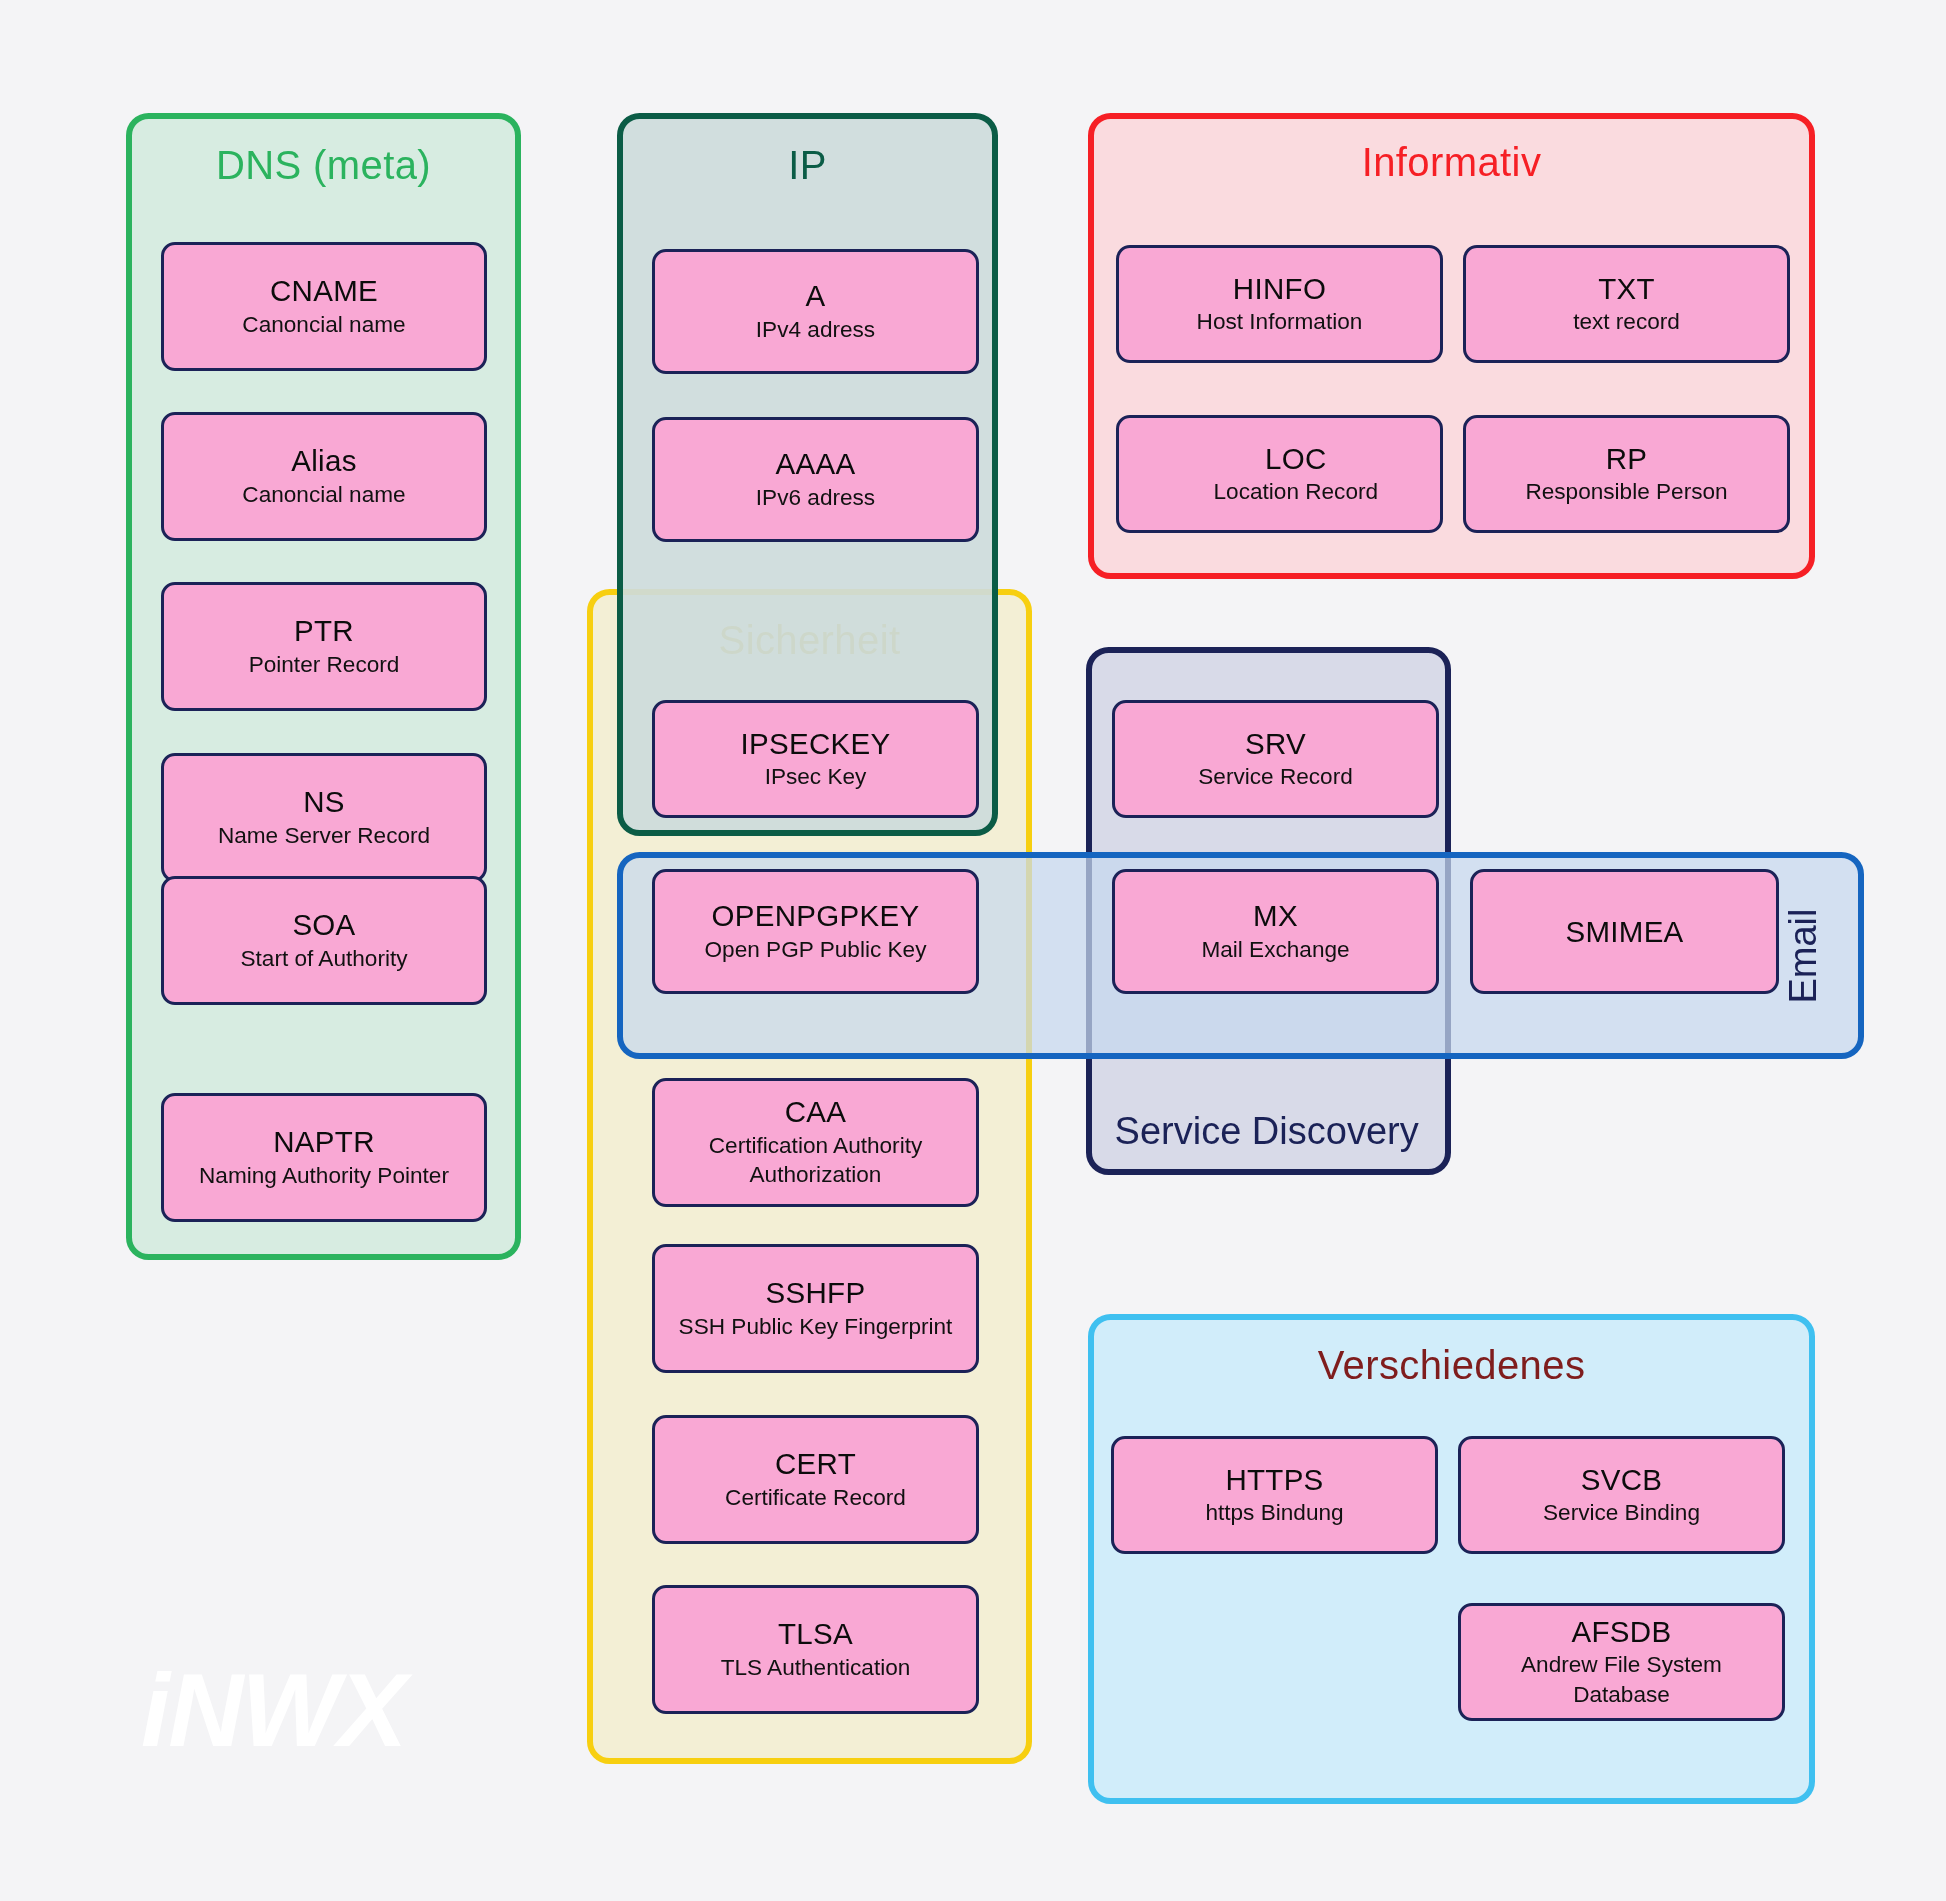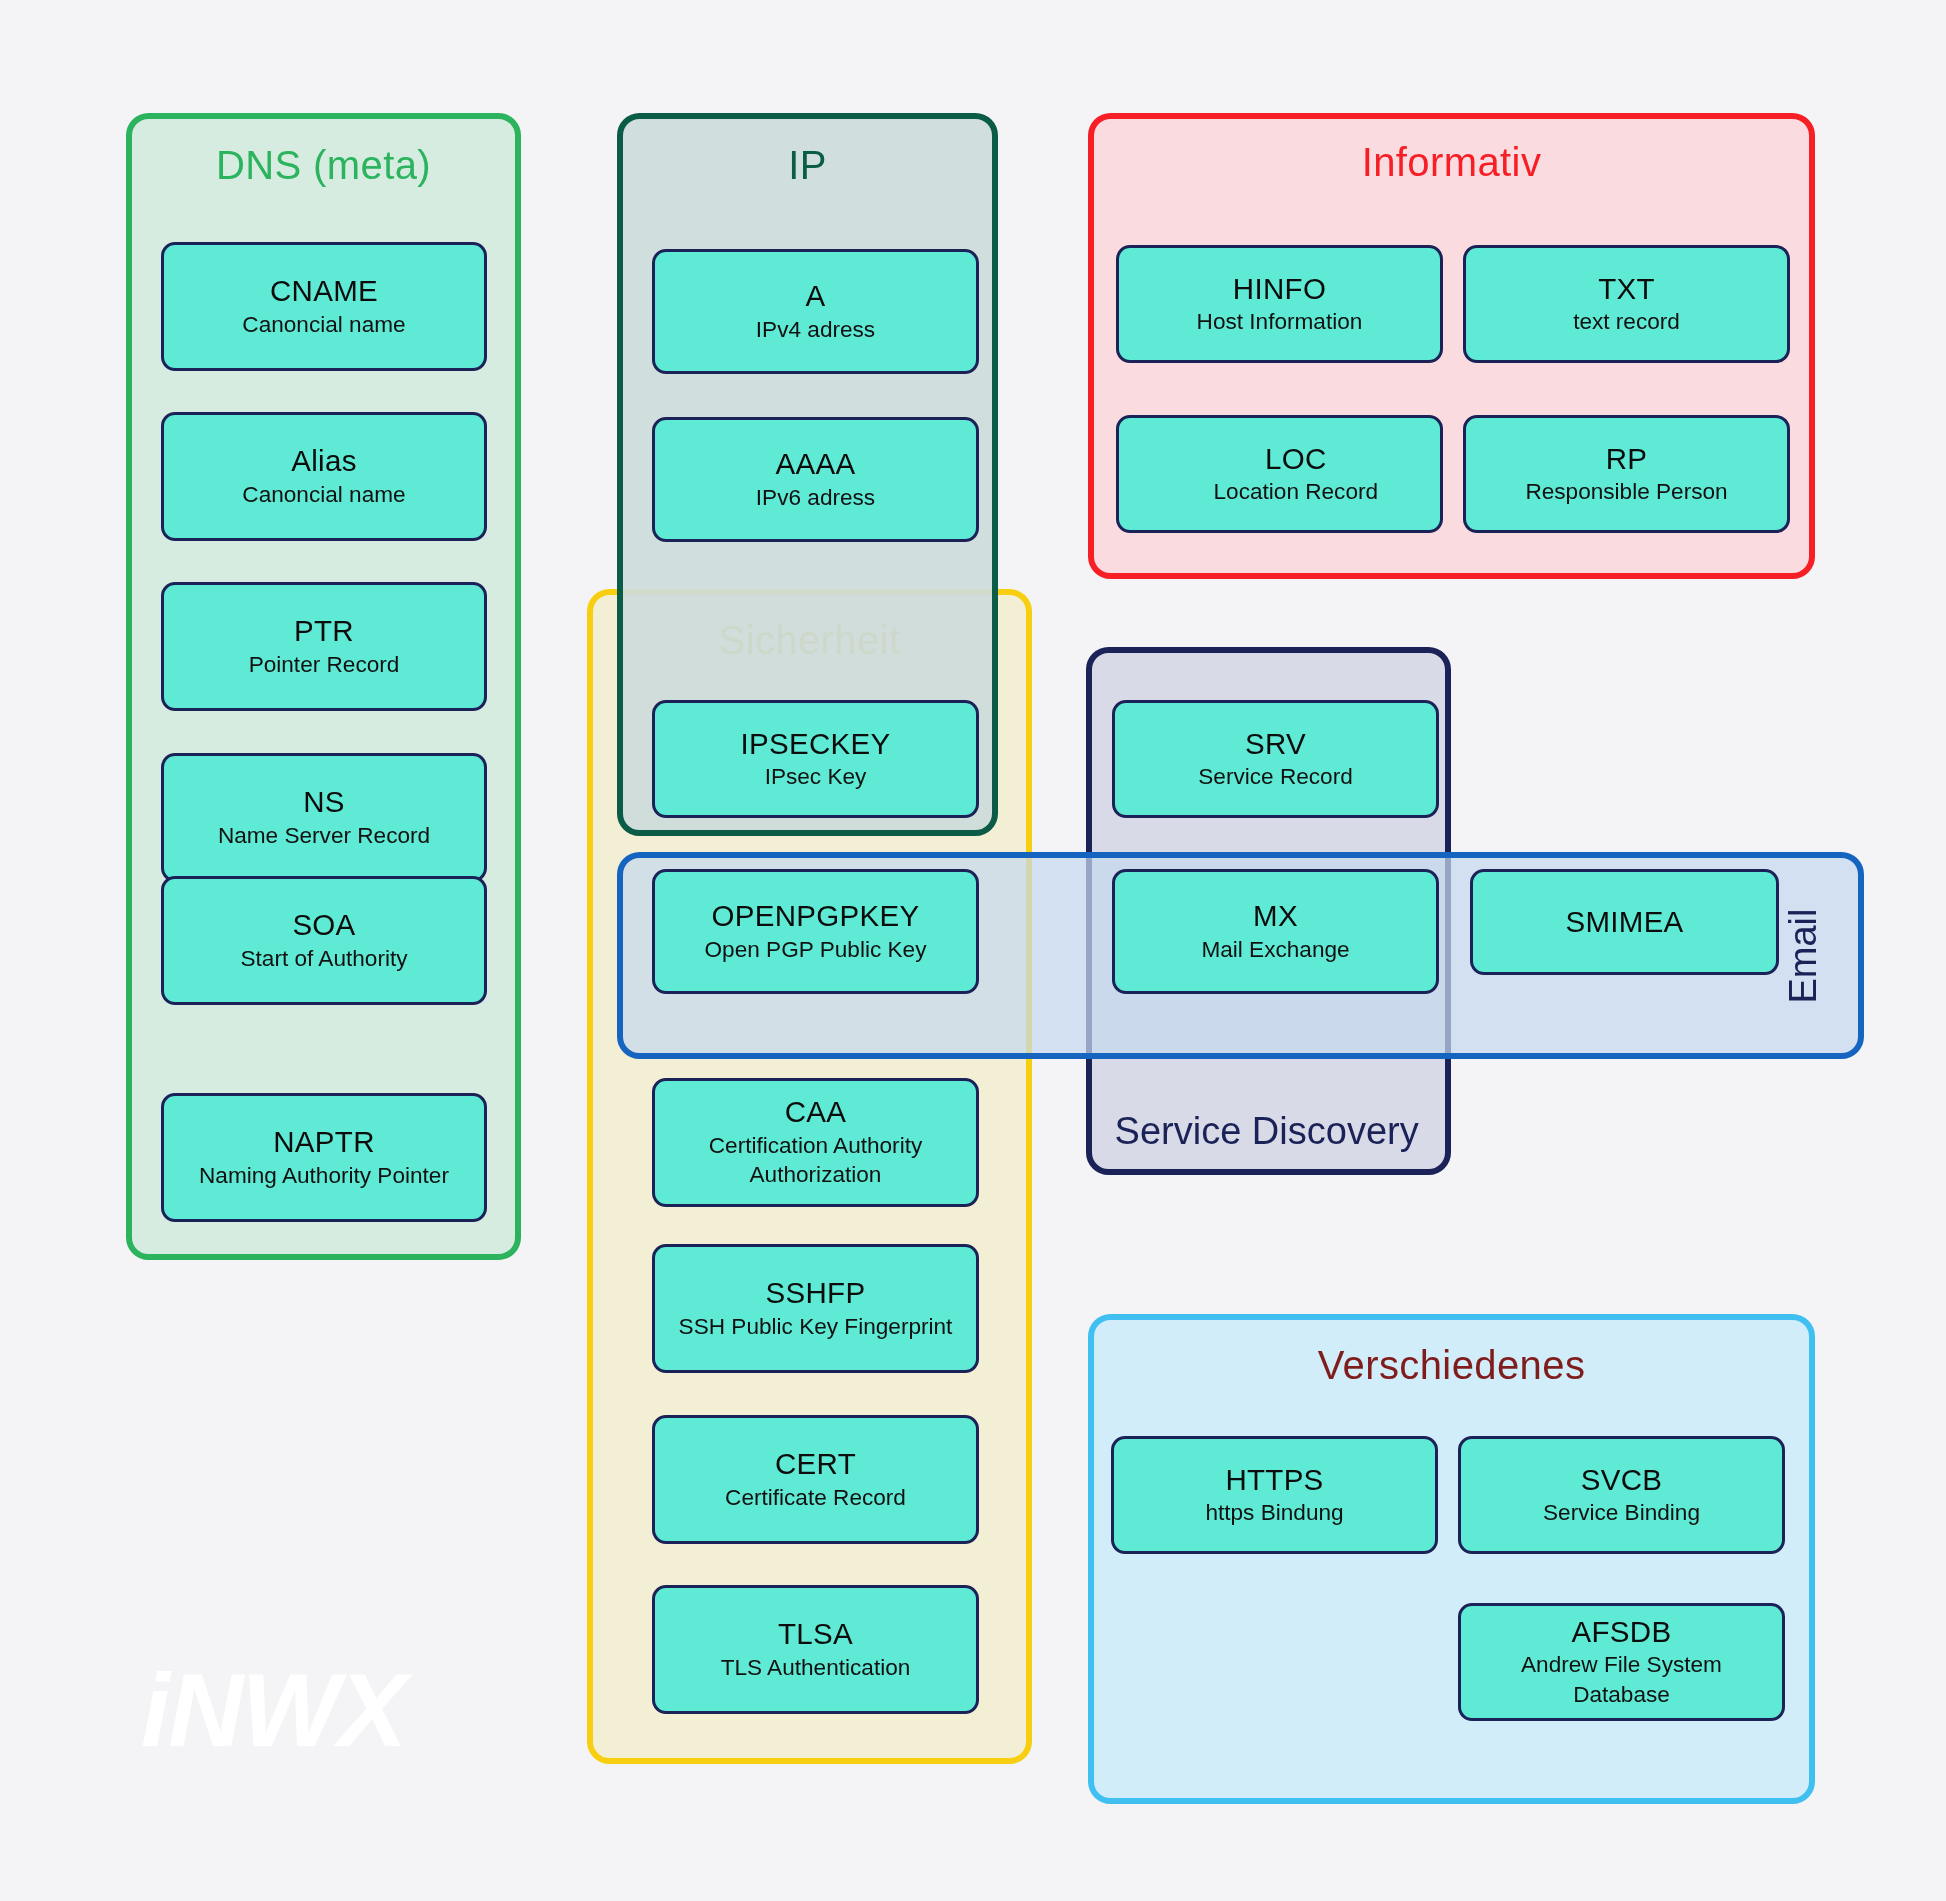--- a/index.html
+++ b/index.html
@@ -35,21 +35,21 @@
     font-size: 40px;
     font-weight: 400;
     letter-spacing: 0.4px;
     white-space: nowrap;
   }
 
   
   .card {
     position: absolute;
     box-sizing: border-box;
-    background: #5eead4;
+    background: #f9a8d4;
     border: 3.5px solid #1b2257;
     border-radius: 14px;
     display: flex;
     flex-direction: column;
     align-items: center;
     justify-content: center;
     text-align: center;
     padding: 5.2px 10.4px;
   }
   .card .code {
@@ -234,21 +234,21 @@
     <div class="desc">Service Record</div>
   </div>
 
   <div class="group g-mail layer-mail" style="left:617px; top:852px; width:1247px; height:207px;">
     <div class="mail-title t-mail">Email</div>
   </div>
   <div class="card" style="left:1112px; top:869px; width:327px; height:125px;">
     <div class="code">MX</div>
     <div class="desc">Mail Exchange</div>
   </div>
-  <div class="card" style="left:1470px; top:869px; width:309px; height:106px;">
+  <div class="card" style="left:1470px; top:869px; width:309px; height:125px;">
     <div class="code">SMIMEA</div>
   </div>
 
   <div class="group g-misc layer-plain" style="left:1088px; top:1314px; width:727px; height:490px;">
     <div class="group-title t-misc" style="top:22.6px;">Verschiedenes</div>
   </div>
   <div class="card" style="left:1111px; top:1436px; width:327px; height:118px;">
     <div class="code">HTTPS</div>
     <div class="desc">https Bindung</div>
   </div>

